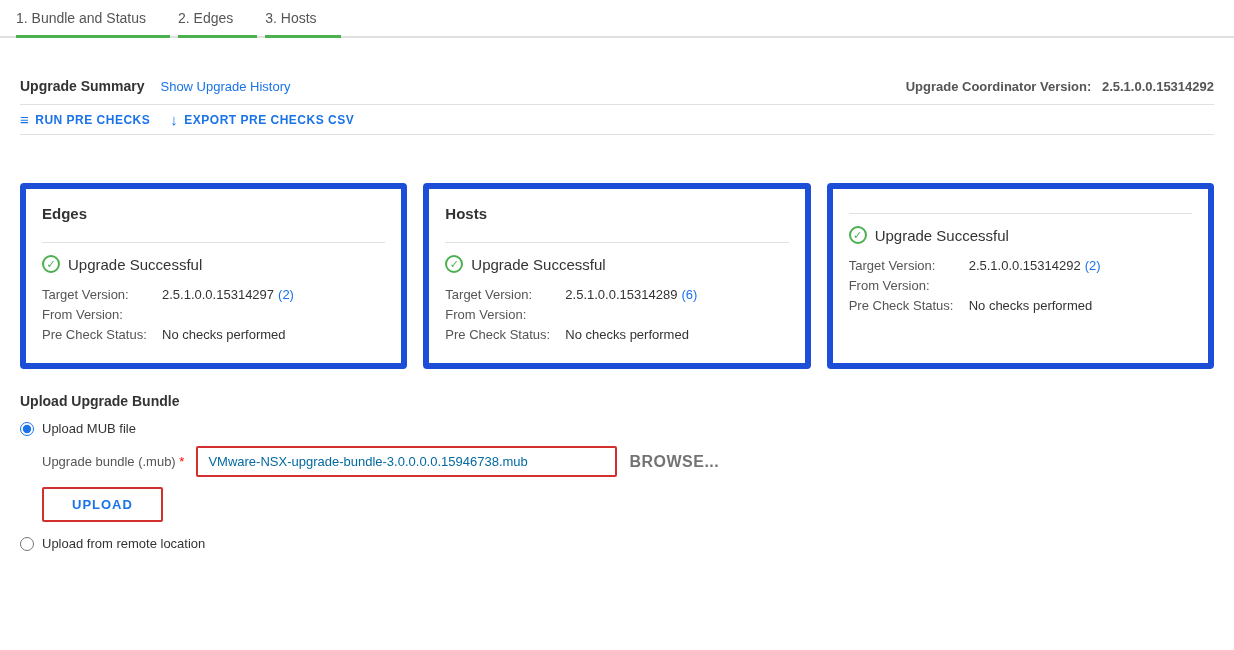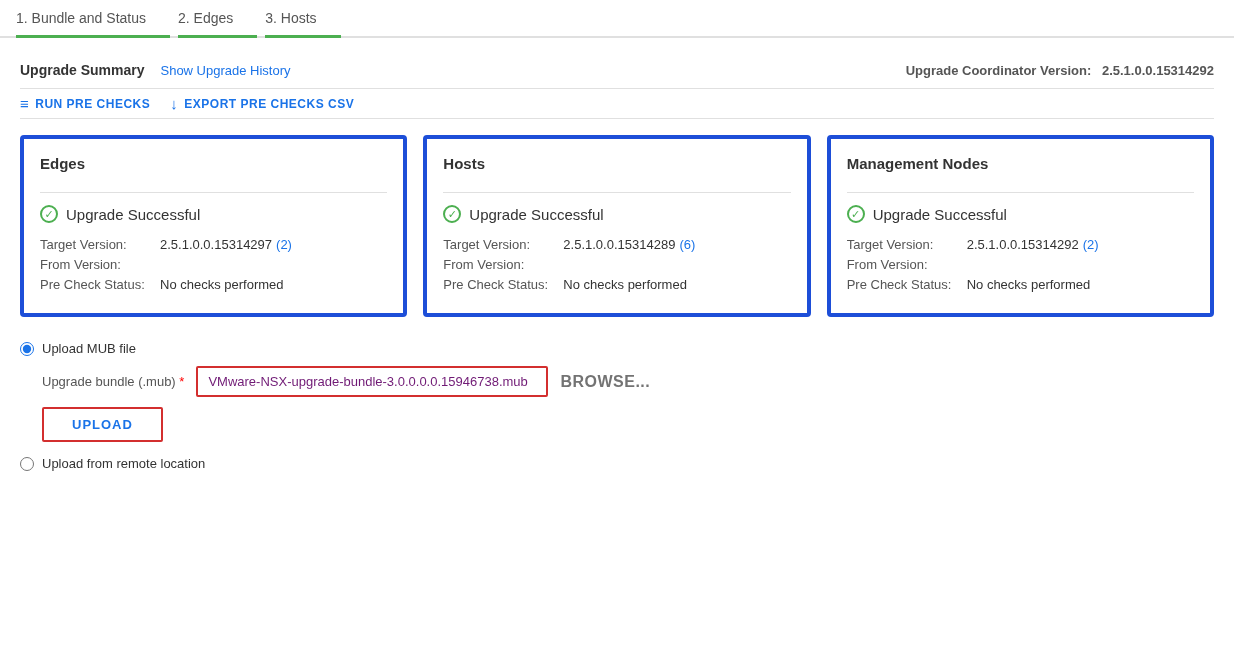--- a/index.html
+++ b/index.html
@@ -10,21 +10,21 @@
       background: #fff;
       width: 1234px;
       min-height: 650px;
     }
 
     
     .tabs {
       display: flex;
       border-bottom: 2px solid #e0e0e0;
       padding: 0 16px;
-      margin-bottom: 0;
+      margin-bottom: 16px;
     }
     .tab {
       padding: 10px 24px 10px 0;
       cursor: pointer;
       font-size: 14px;
       color: #555;
       position: relative;
       margin-right: 8px;
       white-space: nowrap;
     }
@@ -113,24 +113,25 @@
     }
 
     
     .cards-row {
       display: flex;
       gap: 16px;
       margin-bottom: 24px;
     }
     .card {
       flex: 1;
-      border: 4px solid #1d4ed8;
+      border: 6px solid #1d4ed8;
       border-radius: 4px;
       padding: 16px;
       background: #fff;
+      margin-top: 32px;
     }
     .card-title {
       font-size: 15px;
       font-weight: 600;
       color: #333;
       margin-bottom: 12px;
       padding-bottom: 8px;
     }
     .card-status {
       display: flex;
@@ -207,23 +208,23 @@
       color: #555;
       min-width: 130px;
     }
     .required-star {
       color: red;
     }
     .file-input-box {
       border: 2px solid #d32f2f;
       border-radius: 2px;
       padding: 6px 10px;
-      width: 352px;
-      font-size: 13px;
-      color: #701a75;
+      width: 421px;
+      font-size: 13px;
+      color: #0369a1;
       outline: none;
       background: #fff;
     }
     .browse-btn {
       color: #737373;
       font-size: 16px;
       font-weight: 600;
       cursor: pointer;
       text-transform: uppercase;
       letter-spacing: 0.5px;
@@ -332,21 +333,20 @@
         <span class="detail-label">From Version:</span>
         <span class="detail-value"></span>
       </div>
       <div class="card-detail">
         <span class="detail-label">Pre Check Status:</span>
         <span class="detail-value">No checks performed</span>
       </div>
     </div>
 
     <div class="card">
-      <div class="card-title">Management Nodes</div>
       <hr class="divider-line">
       <div class="card-status">
         <span class="success-icon">✓</span>
         <span>Upgrade Successful</span>
       </div>
       <div class="card-detail">
         <span class="detail-label">Target Version:</span>
         <span class="detail-value">2.5.1.0.0.15314292</span>
         <a class="detail-link">(2)</a>
       </div>
@@ -356,20 +356,21 @@
       </div>
       <div class="card-detail">
         <span class="detail-label">Pre Check Status:</span>
         <span class="detail-value">No checks performed</span>
       </div>
     </div>
 
   </div>
 
   <div class="upload-section">
+    <div class="upload-title">Upload Upgrade Bundle</div>
 
     <label class="radio-option">
       <input type="radio" name="upload-type" checked="" style="">
       <span>Upload MUB file</span>
     </label>
 
     <div class="upload-row">
       <span class="upload-label">
         <span>Upgrade bundle (.mub)</span>
         <span class="required-star"> *</span>

